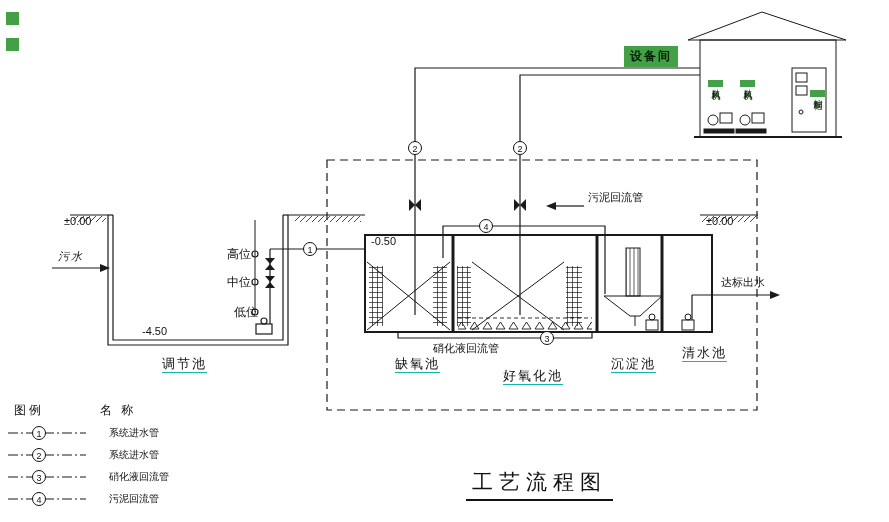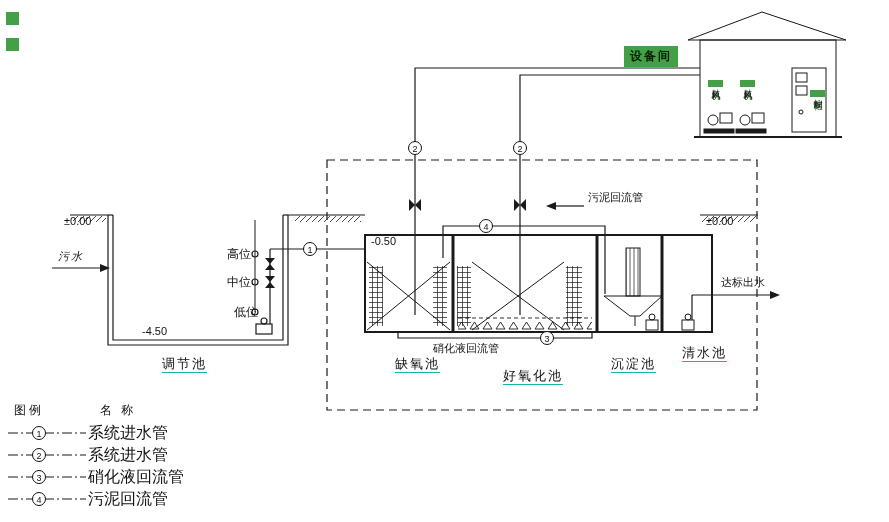--- a/index.html
+++ b/index.html
@@ -28,21 +28,21 @@
     position:absolute;background:#43a047;color:#062006;font-size:9px;line-height:11px;
     writing-mode:vertical-rl;text-orientation:upright;padding:2px 2px;letter-spacing:1px;
   }
   .tag-sq{position:absolute;width:13px;height:13px;background:#43a047;}
   .legend-row{position:absolute;left:6px;height:14px;display:flex;align-items:center;}
   .leg-line-svg{position:static;display:block;}
   .leg-circle{
     position:absolute;left:26px;top:0;width:14px;height:14px;border:1px solid #111;border-radius:50%;
     background:#fff;font-size:9px;line-height:14px;text-align:center;color:#111;box-sizing:border-box;
   }
-  .leg-name{font-size:16px;margin-left:0;color:#111;}
+  .leg-name{font-size:10px;margin-left:21px;color:#111;}
   .legend-head{position:absolute;font-size:12px;letter-spacing:3px;color:#111;}
 </style>
 </head>
 <body>
 
 <div id="stage">
 
   <svg width="889" height="522" viewBox="0 0 889 522">
     <defs>
       <pattern id="comb" width="5" height="5" patternUnits="userSpaceOnUse">
@@ -246,14 +246,15 @@
     <span class="leg-name">硝化液回流管</span>
   </div>
   <div class="legend-row" style="top:492px;">
     <svg class="leg-line-svg" width="82" height="14">
         <line x1="2" y1="7" x2="80" y2="7" stroke="#1a1a1a" stroke-width="1.1" stroke-dasharray="10 3 2 3"></line>
       </svg>
     <div class="leg-circle">4</div>
     <span class="leg-name">污泥回流管</span>
   </div>
 
+  <div class="title" style="left:466px;top:468px;">工艺流程图</div>
 
 </div>
 
 </body></html>

